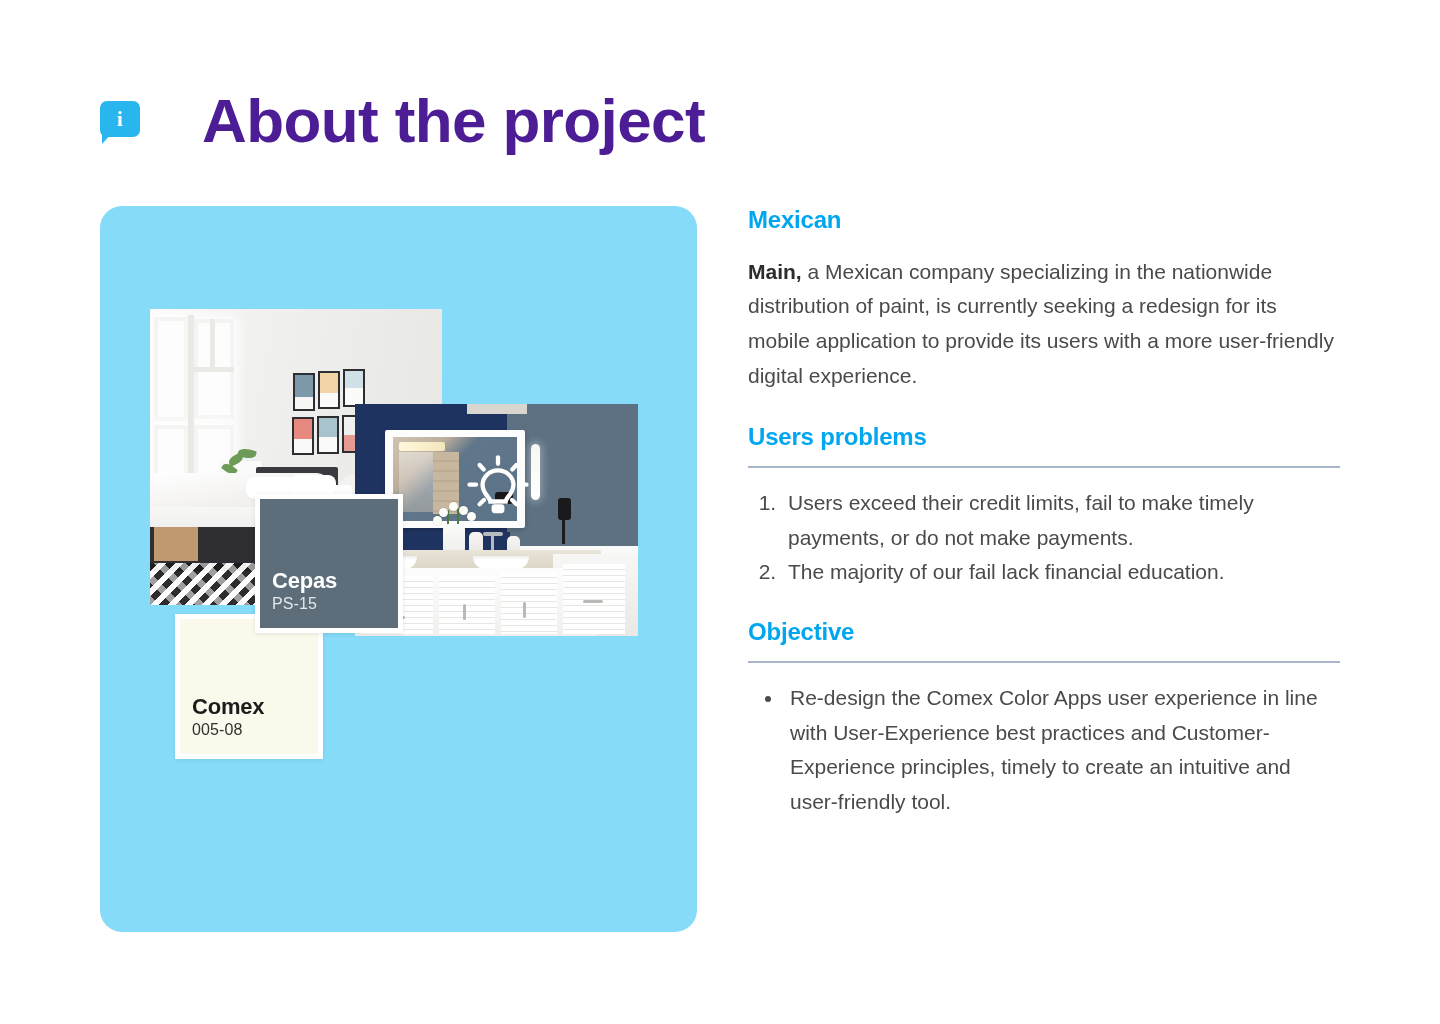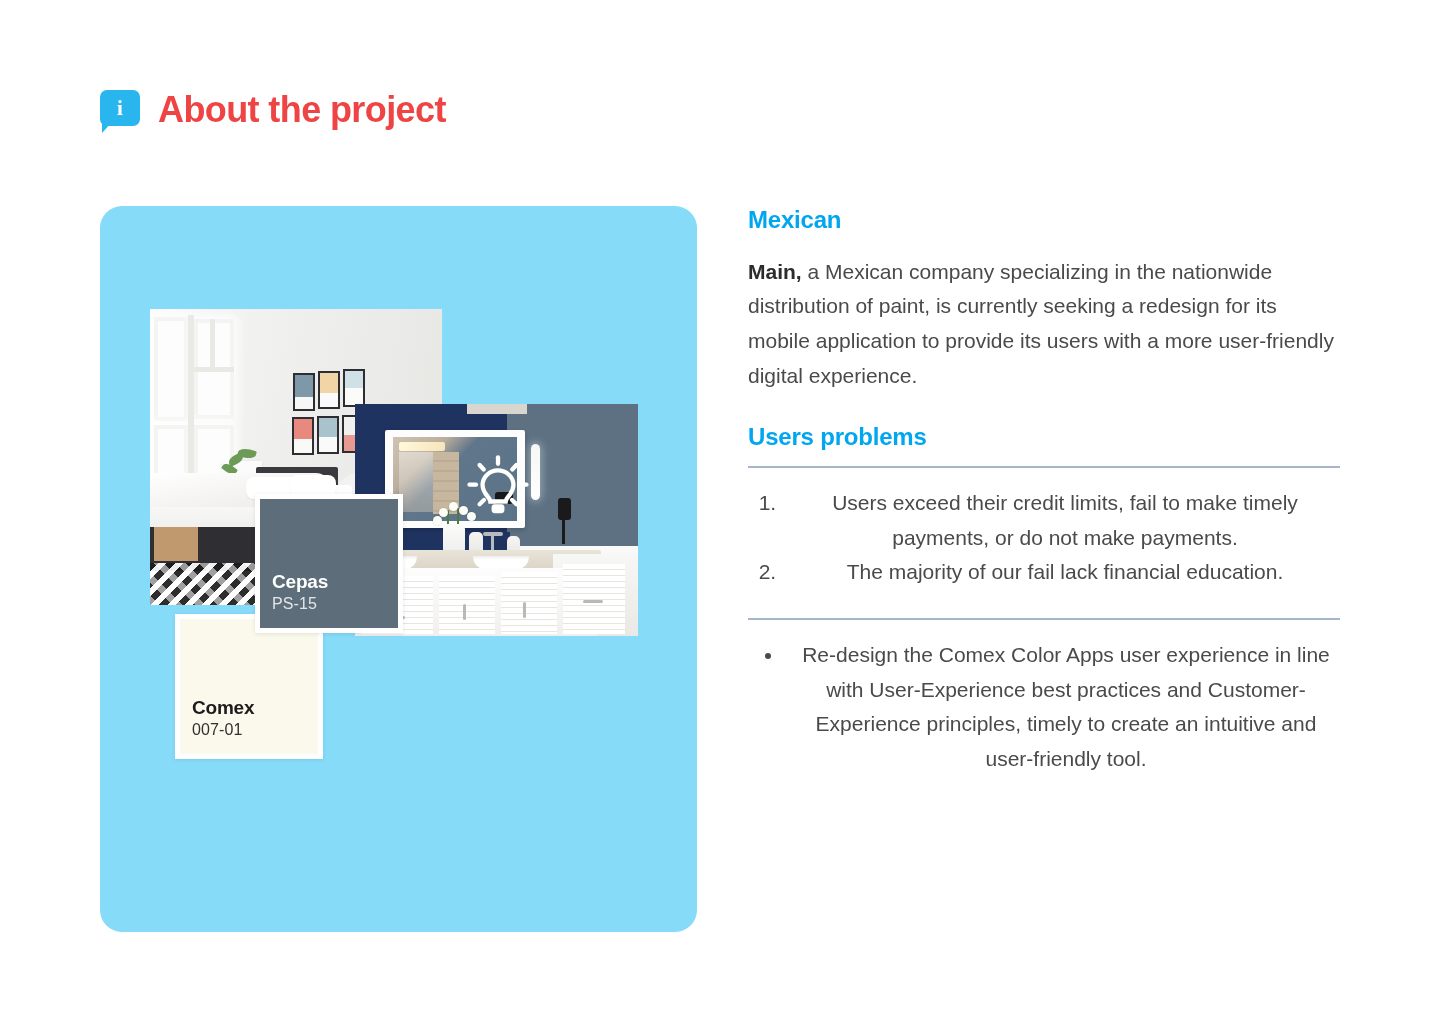--- a/index.html
+++ b/index.html
@@ -59,26 +59,27 @@
     font-size: 21px;
     font-weight: bold;
     font-family: "Liberation Serif", serif;
     display: flex;
     align-items: center;
     justify-content: center;
     letter-spacing: 0;
   }
 
   .page-title {
-    font-size: 36px;
+    font-size: 62px;
     font-weight: bold;
-    color: #ef4444;
+    color: #4c1d95;
     letter-spacing: -0.6px;
     line-height: 1;
     white-space: nowrap;
+    margin-left: 44px;
   }
 
   
   .visual-card {
     position: absolute;
     left: 100px;
     top: 206px;
     width: 597px;
     height: 726px;
     background: #85dbf8;
@@ -332,21 +333,21 @@
     border: 5px solid #ffffff;
     box-shadow: 0 1px 4px rgba(0,0,0,.08);
   }
   .swatch-txt {
     position: absolute;
     left: 12px;
     bottom: 14px;
     line-height: 1.25;
   }
   .swatch-name {
-    font-size: 19px;
+    font-size: 22px;
     font-weight: bold;
     letter-spacing: -0.2px;
     display: block;
   }
   .swatch-code {
     font-size: 16px;
     font-weight: normal;
     letter-spacing: 0.1px;
     display: block;
   }
@@ -395,21 +396,21 @@
   }
   .body-text b { color: #2c2c2c; font-weight: bold; }
 
   ol.num-list, ul.bul-list {
     margin-top: 18px;
     padding-left: 34px;
     font-size: 21px;
     line-height: 1.65;
     color: #4a4a4a;
   }
-  ol.num-list li, ul.bul-list li { padding-left: 6px; text-align: center; }
+  ol.num-list li, ul.bul-list li { padding-left: 6px; }
   ul.bul-list { padding-left: 36px; }
 
   .sec-block { margin-bottom: 28px; }
   .sec-block.ctx { margin-bottom: 30px; }
 </style>
 </head>
 <body>
 
 <div class="page">
 
@@ -545,21 +546,21 @@
           <line x1="16.5" y1="46.5" x2="20.2" y2="43"></line>
           <line x1="47.5" y1="46.5" x2="43.8" y2="43"></line>
         </g>
         <rect x="26.6" y="46.5" width="10.8" height="7.5" rx="2.6" fill="#ffffff"></rect>
       </svg>
     </div>
 
     <div class="swatch-hostia">
       <div class="swatch-txt">
         <span class="swatch-name">Comex</span>
-        <span class="swatch-code">007-01</span>
+        <span class="swatch-code">005-08</span>
       </div>
     </div>
 
     <div class="swatch-cepas">
       <div class="swatch-txt">
         <span class="swatch-name">Cepas</span>
         <span class="swatch-code">PS-15</span>
       </div>
     </div>
   </div>
@@ -574,20 +575,21 @@
     <div class="sec-block">
       <div class="sec-heading">Users problems</div>
       <div class="sec-divider"></div>
       <ol class="num-list">
         <li>Users exceed their credit limits, fail to make timely payments, or do not make payments.</li>
         <li>The majority of our fail lack financial education.</li>
       </ol>
     </div>
 
     <div class="sec-block">
+      <div class="sec-heading">Objective</div>
       <div class="sec-divider"></div>
       <ul class="bul-list">
         <li>Re-design the Comex Color Apps user experience in line with User-Experience best practices and Customer-Experience principles, timely to create an intuitive and user-friendly tool.</li>
       </ul>
     </div>
 
   </div>
 </div>
 
 </body></html>

